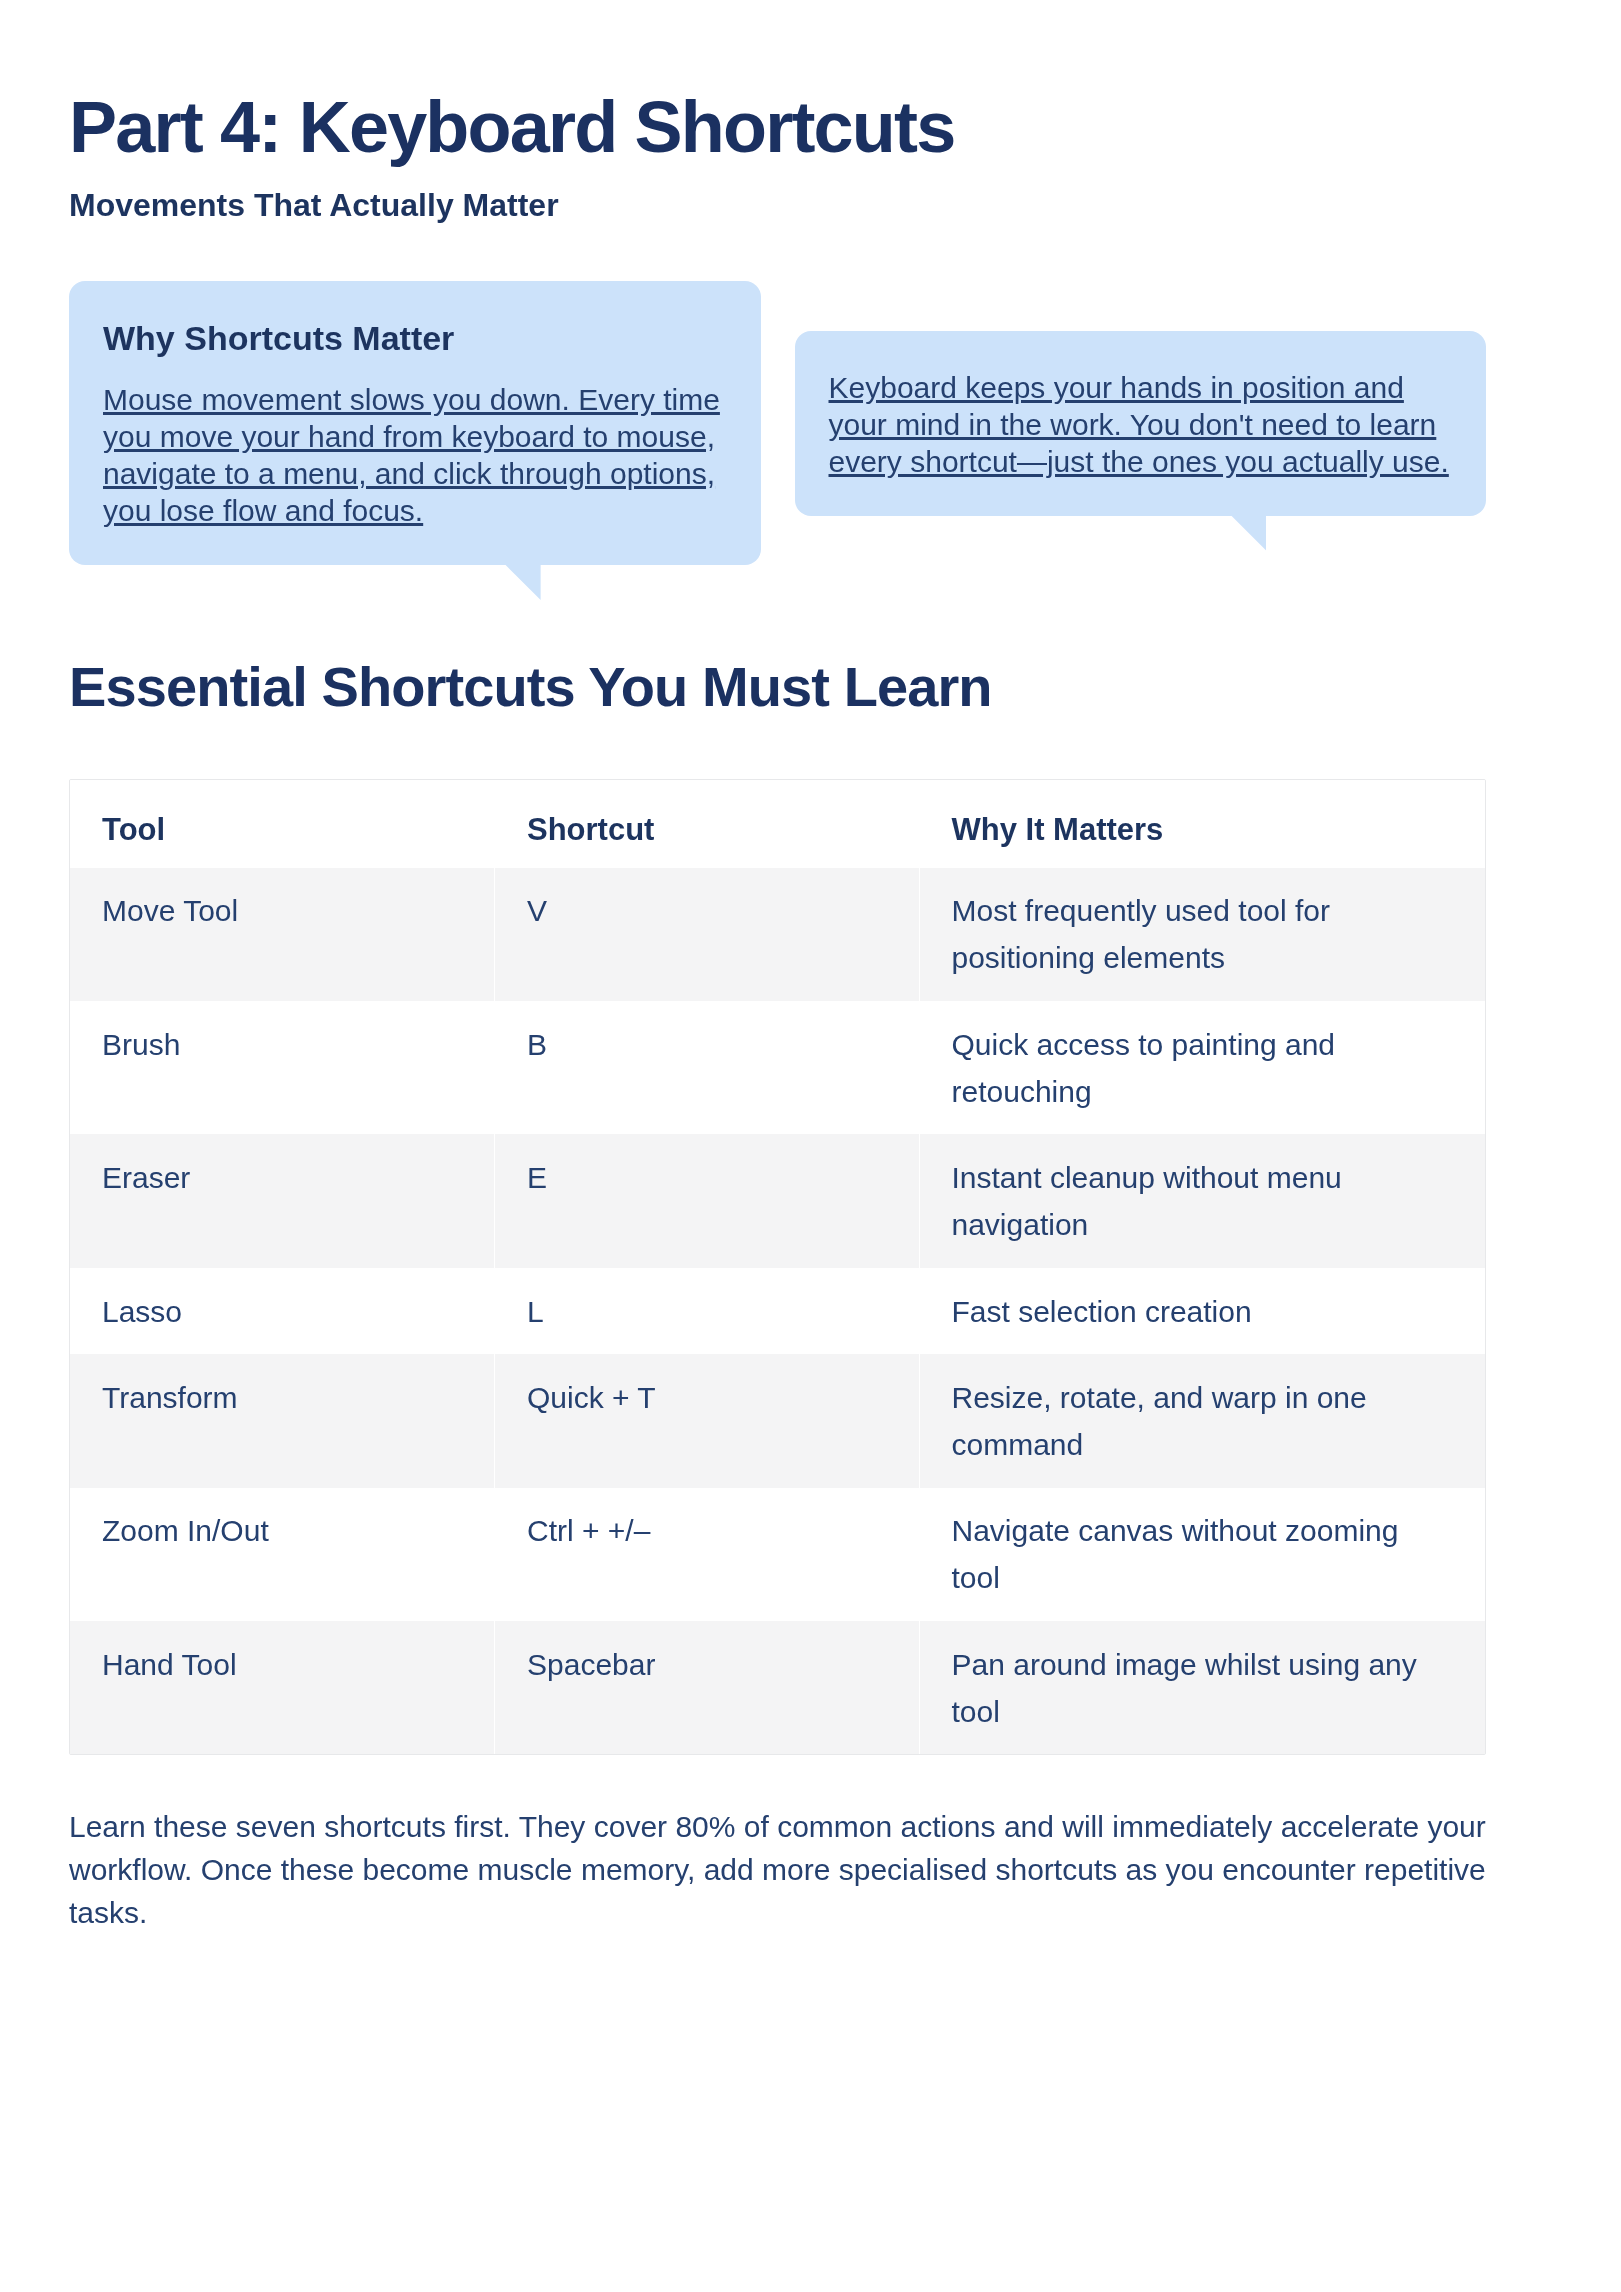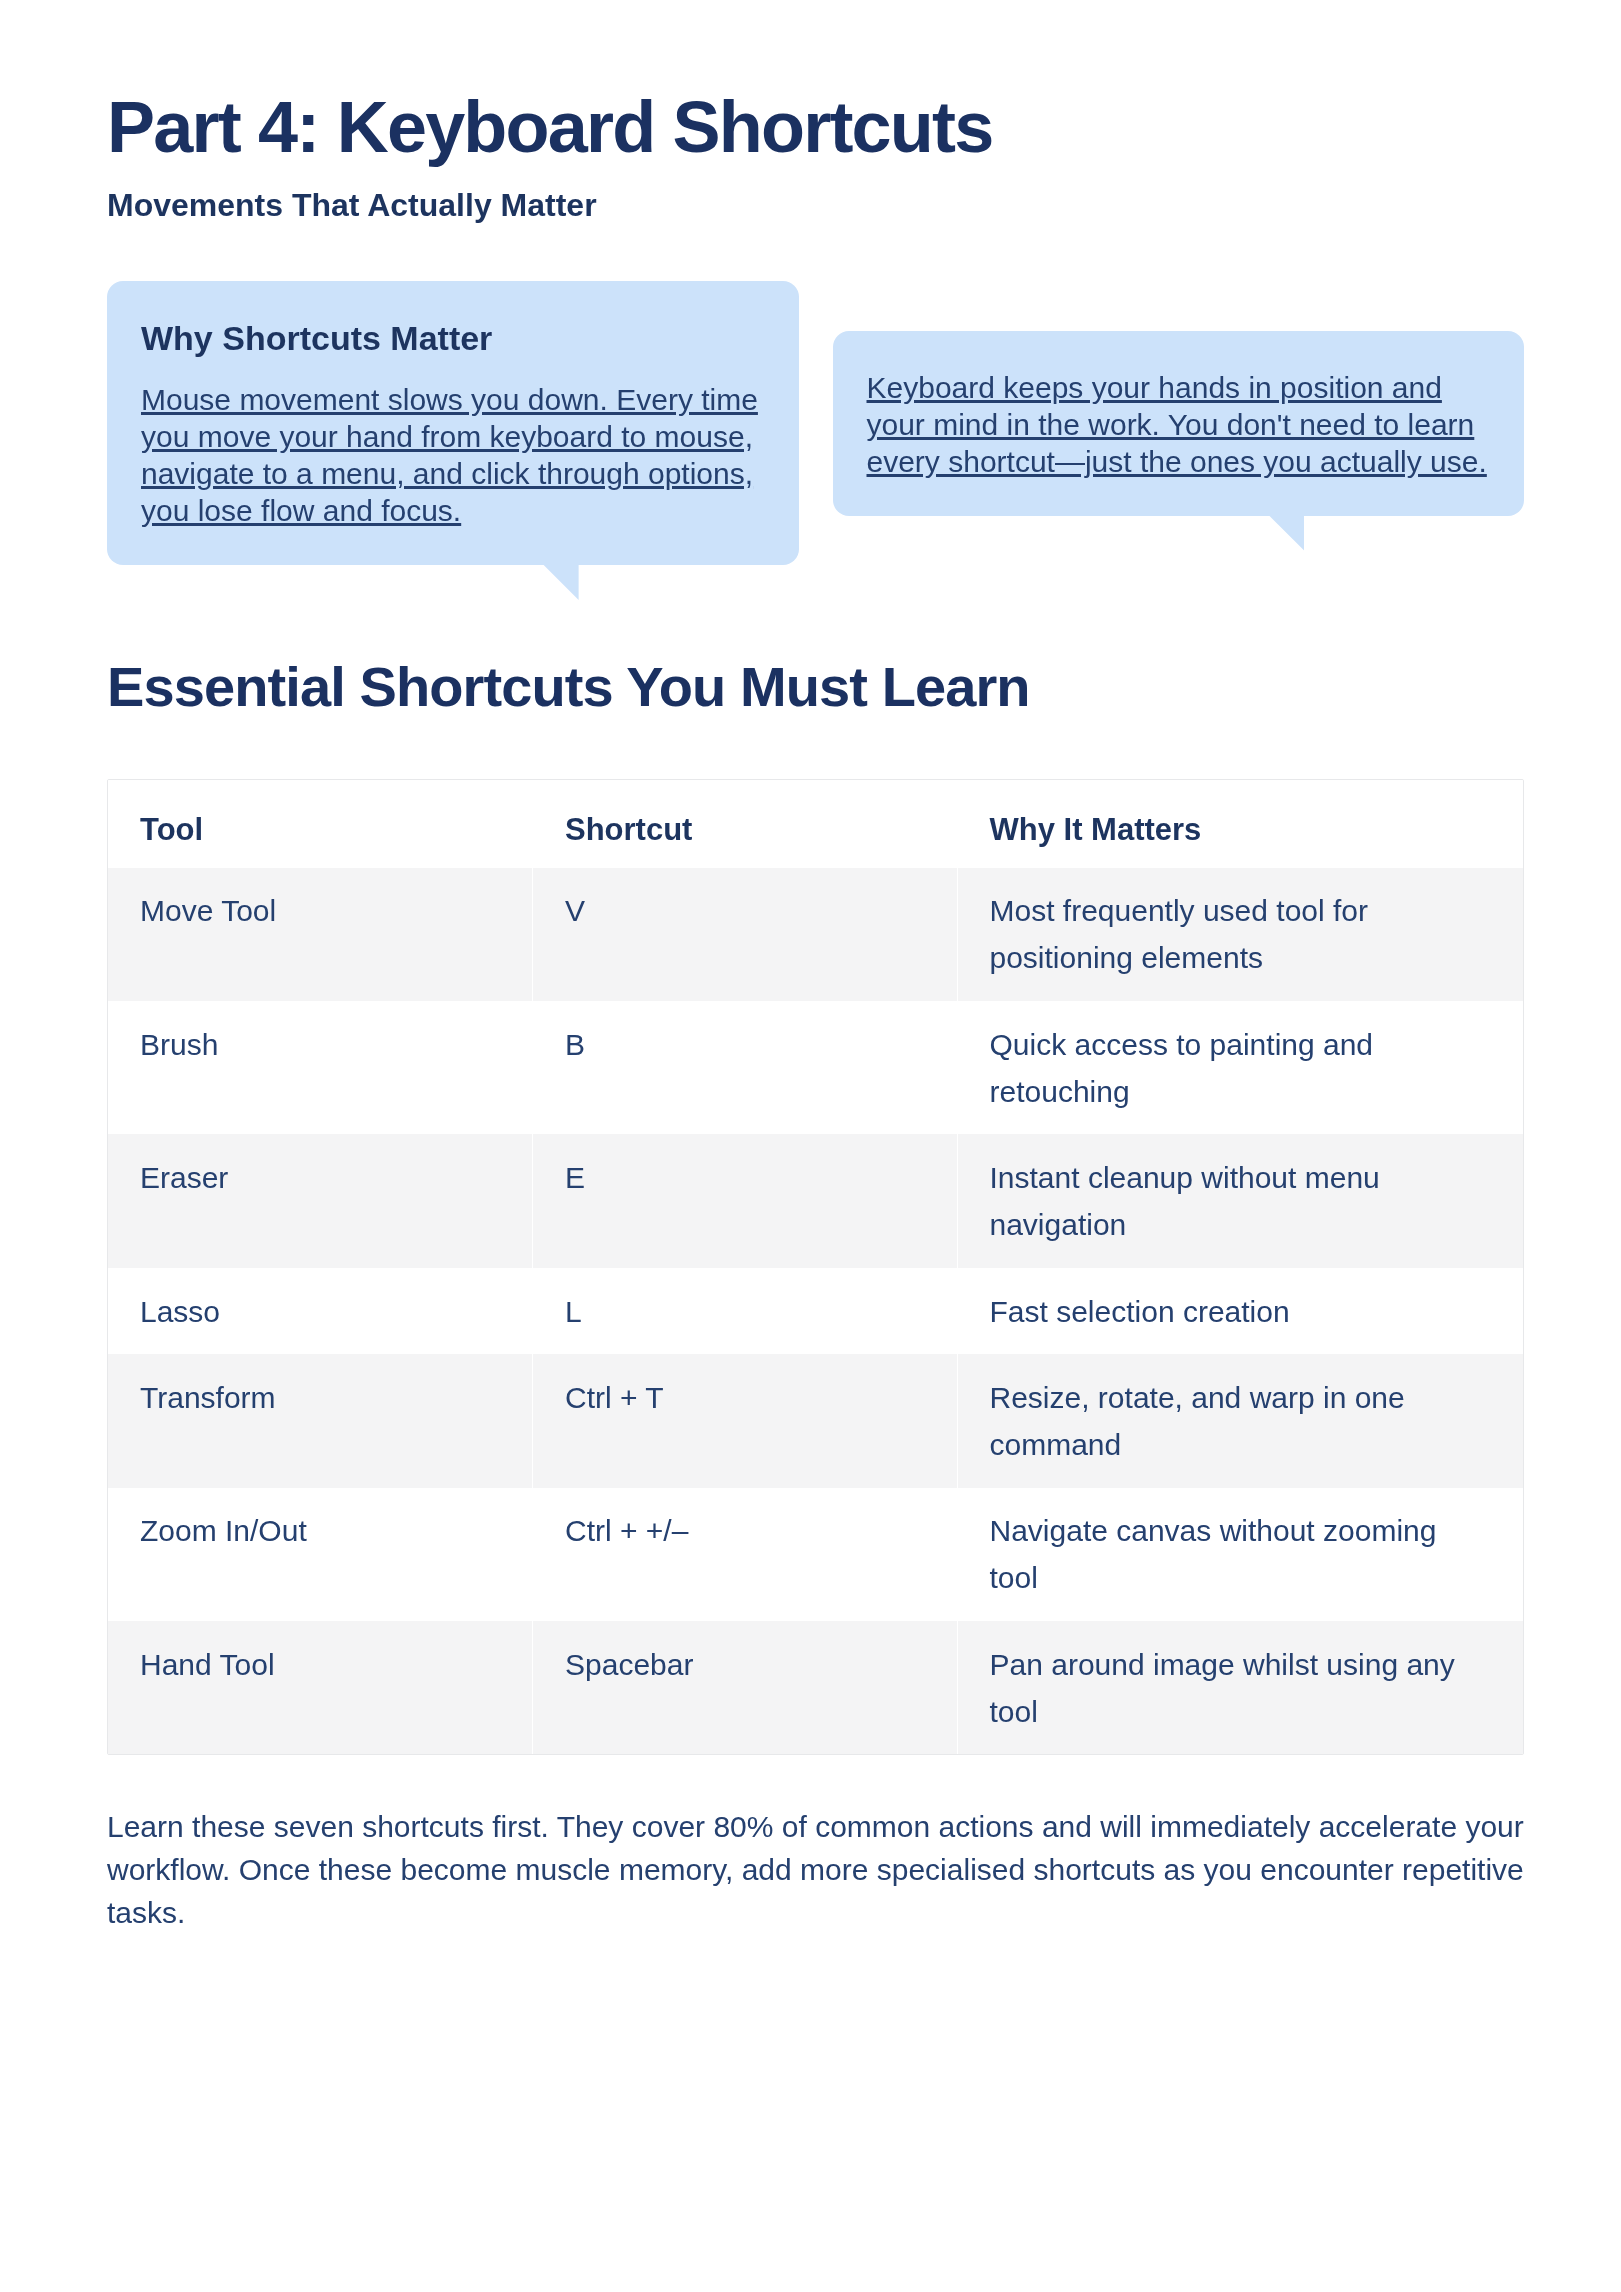--- a/index.html
+++ b/index.html
@@ -6,21 +6,21 @@
   html, body { margin: 0; padding: 0; }
   body {
     width: 1622px;
     height: 2293px;
     background: #ffffff;
     font-family: "Liberation Sans", sans-serif;
     color: #25406f;
   }
   .content {
     width: 1417px;
-    margin-left: 107px;
+    margin-left: 69px;
     padding-top: 90px;
   }
   .page-title {
     margin: 0;
     font-size: 72px;
     line-height: 1.05;
     font-weight: 700;
     letter-spacing: -1.8px;
     color: #1b3161;
   }
@@ -168,21 +168,21 @@
           <td>E</td>
           <td>Instant cleanup without menu navigation</td>
         </tr>
         <tr>
           <td>Lasso</td>
           <td>L</td>
           <td>Fast selection creation</td>
         </tr>
         <tr>
           <td>Transform</td>
-          <td>Ctrl + T</td>
+          <td>Quick + T</td>
           <td>Resize, rotate, and warp in one command</td>
         </tr>
         <tr>
           <td>Zoom In/Out</td>
           <td>Ctrl + +/–</td>
           <td>Navigate canvas without zooming tool</td>
         </tr>
         <tr>
           <td>Hand Tool</td>
           <td>Spacebar</td>

